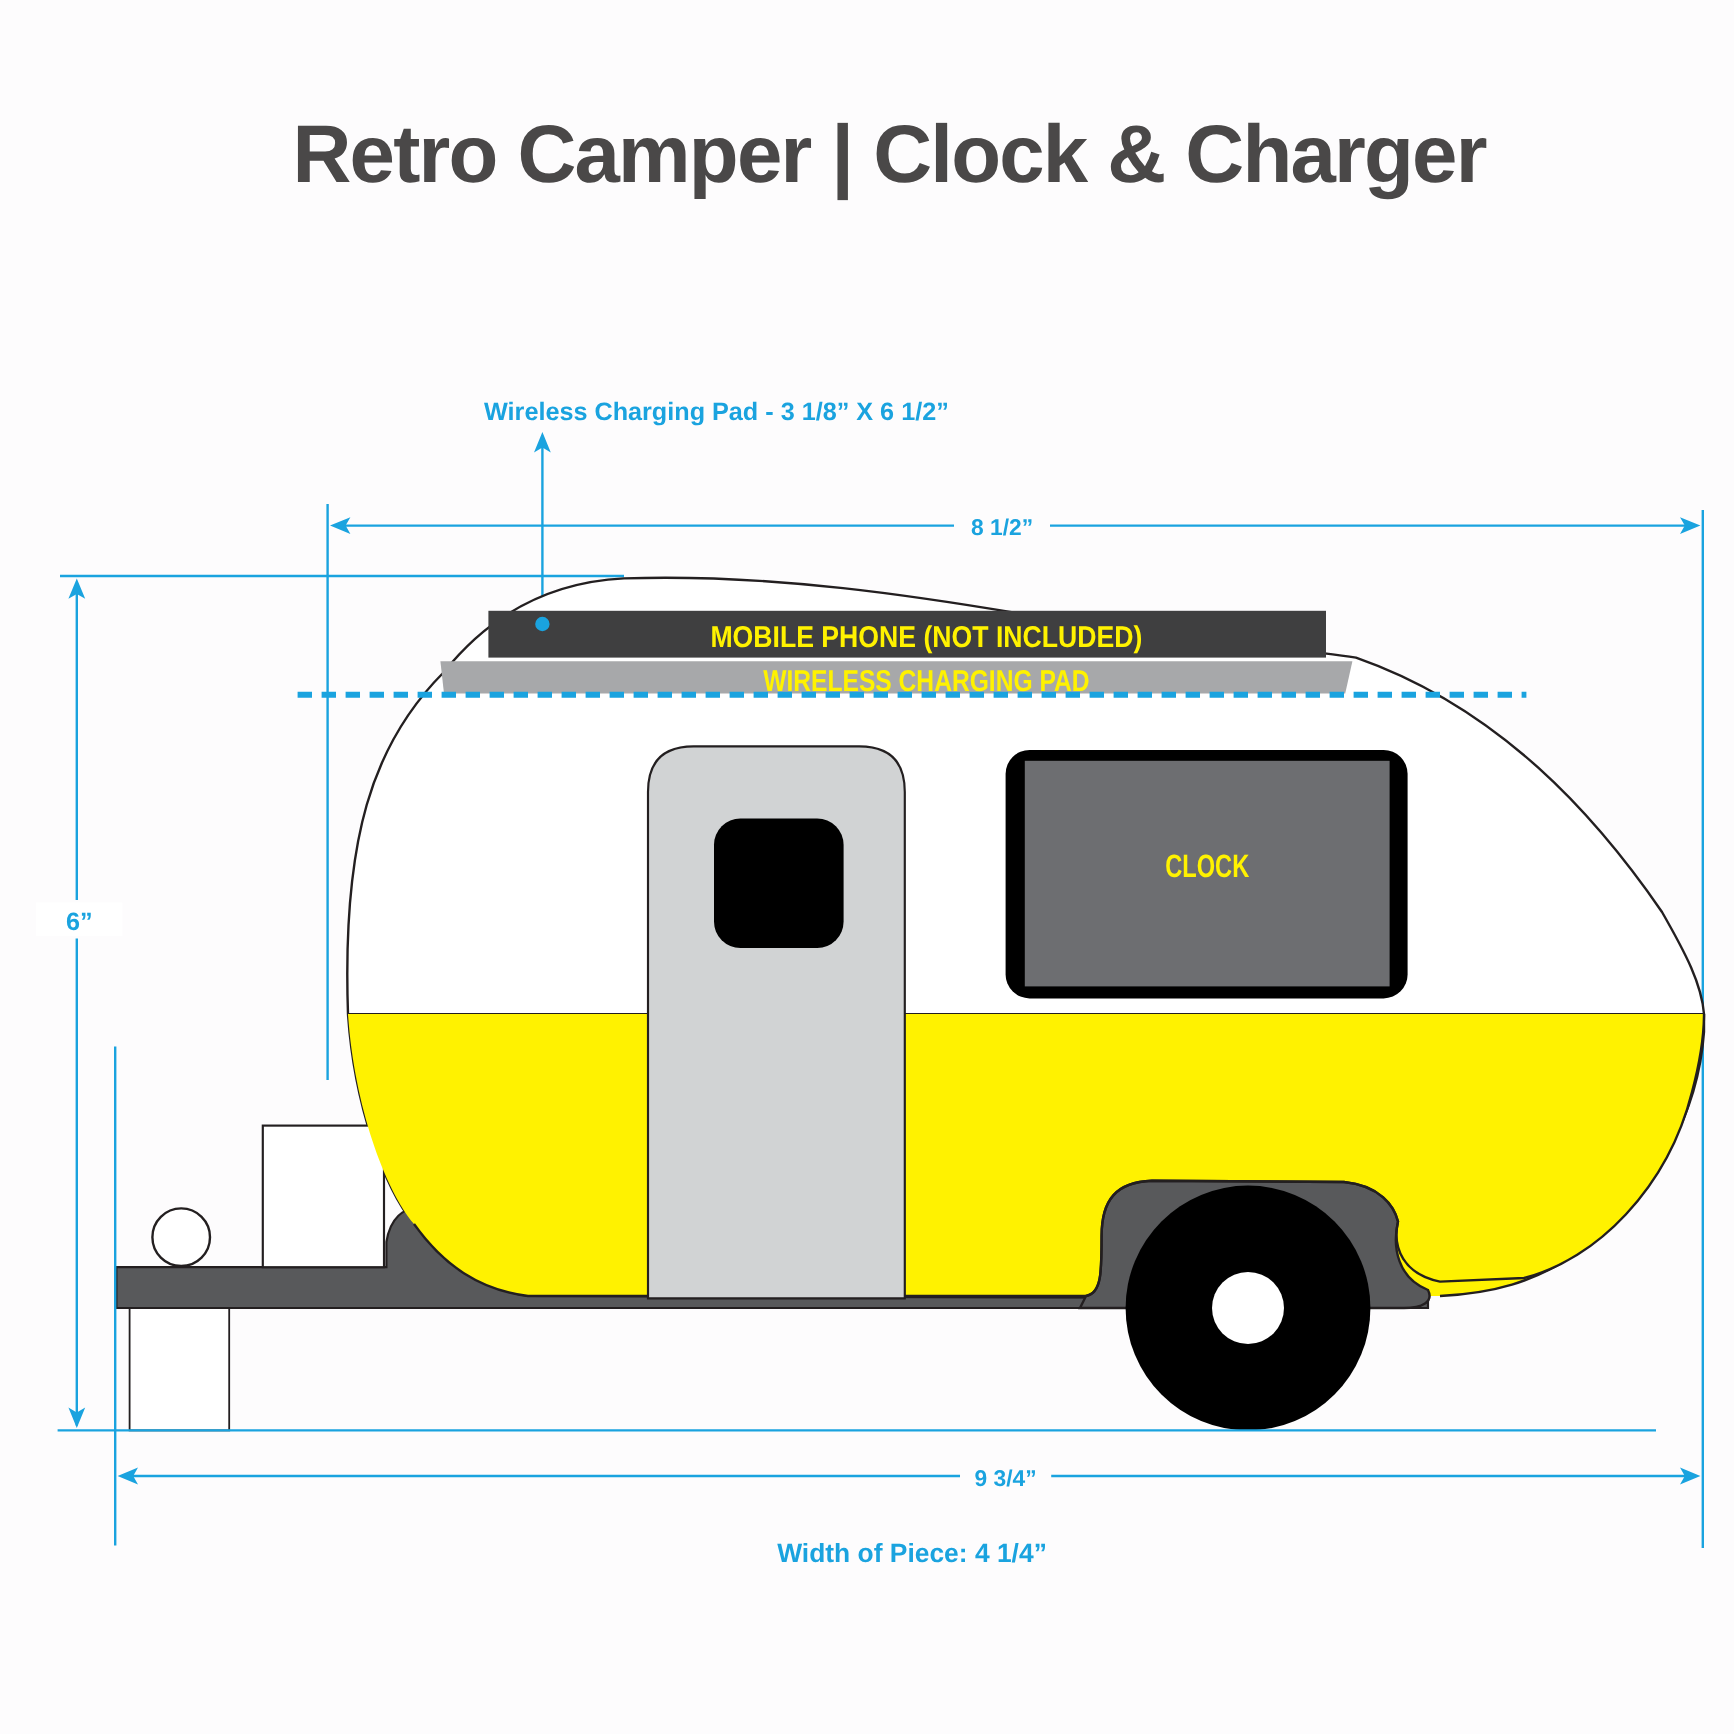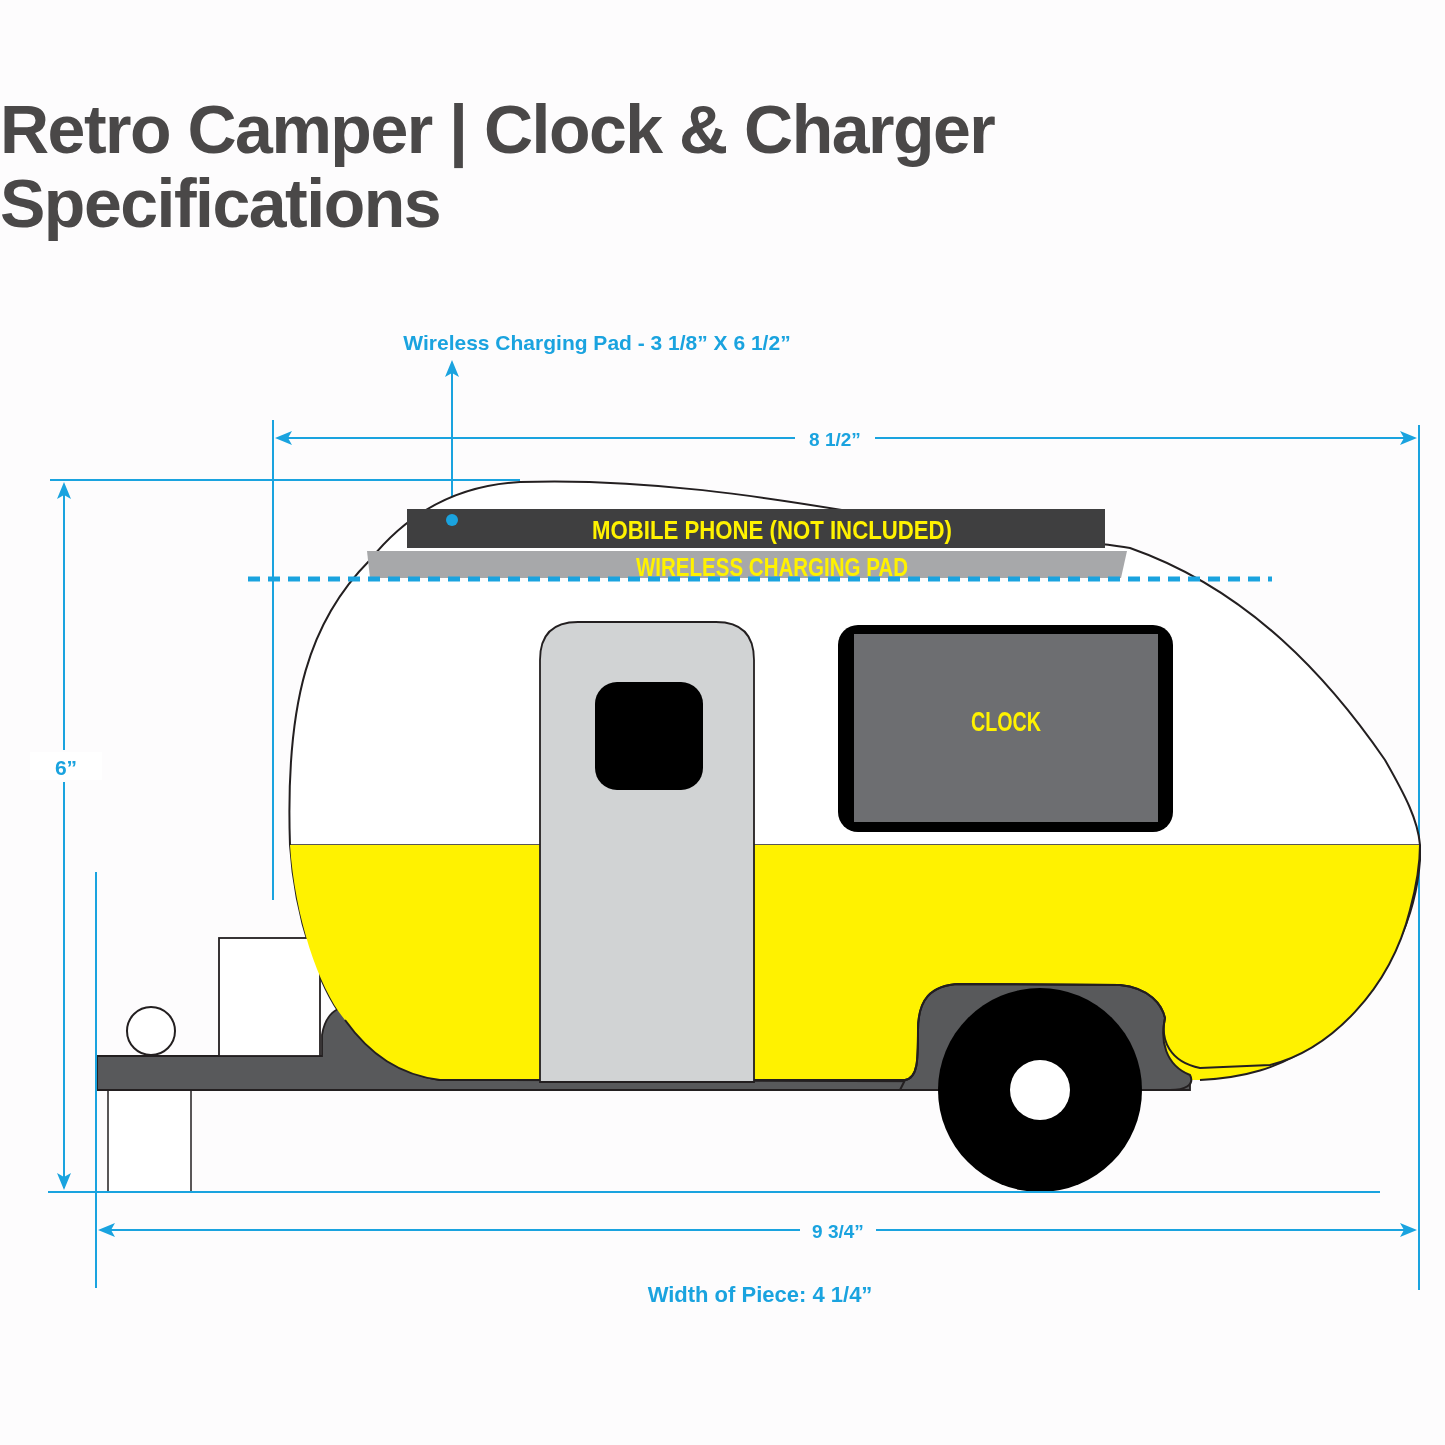--- a/index.html
+++ b/index.html
@@ -1,33 +1,32 @@
 <!DOCTYPE html>
 <html><head>
   <meta charset="utf-8">
   <style>
     html, body { margin: 0; padding: 0; background: #fdfcfd; }
     body { width: 1445px; height: 1445px; position: relative; overflow: hidden; }
     .title {
       position: absolute; left: 0; top: 92px; width: 1238px;
-      text-align: left; color: #4a4848;
+      text-align: right; color: #4a4848;
       font-family: "Liberation Sans", sans-serif; font-weight: bold;
       font-size: 68px; line-height: 74px; letter-spacing: -1.5px;
     }
     .title div { display: block; }
     svg { position: absolute; left: 0; top: 0; }
     .dim-text { font-family: "Liberation Sans", sans-serif; font-weight: bold; fill: #1aa3df; }
     .label-yellow { font-family: "Liberation Sans", sans-serif; font-weight: bold; fill: #fff200; }
   </style>
 </head>
 <body>
 
 <div class="title">
   <div>Retro Camper | Clock &amp; Charger</div>
-  <div>Specifications</div>
 </div>
 
 <svg width="1445" height="1445" viewBox="0 0 1445 1445">
   <defs>
     <clipPath id="bodyClip">
       <path d="M290,845 C285,700 310,620 370,560 C410,510 460,485 520,482 C640,478 760,495 900,520 C1000,535 1080,540 1130,548 C1250,590 1330,680 1385,760 C1405,795 1418,820 1420,845 L1420,860 C1415,930 1380,990 1320,1040 C1280,1070 1240,1078 1200,1080 L440,1082 C400,1080 370,1060 345,1020 C320,990 295,920 290,845 Z"></path>
     </clipPath>
   </defs>
 
   <g>

